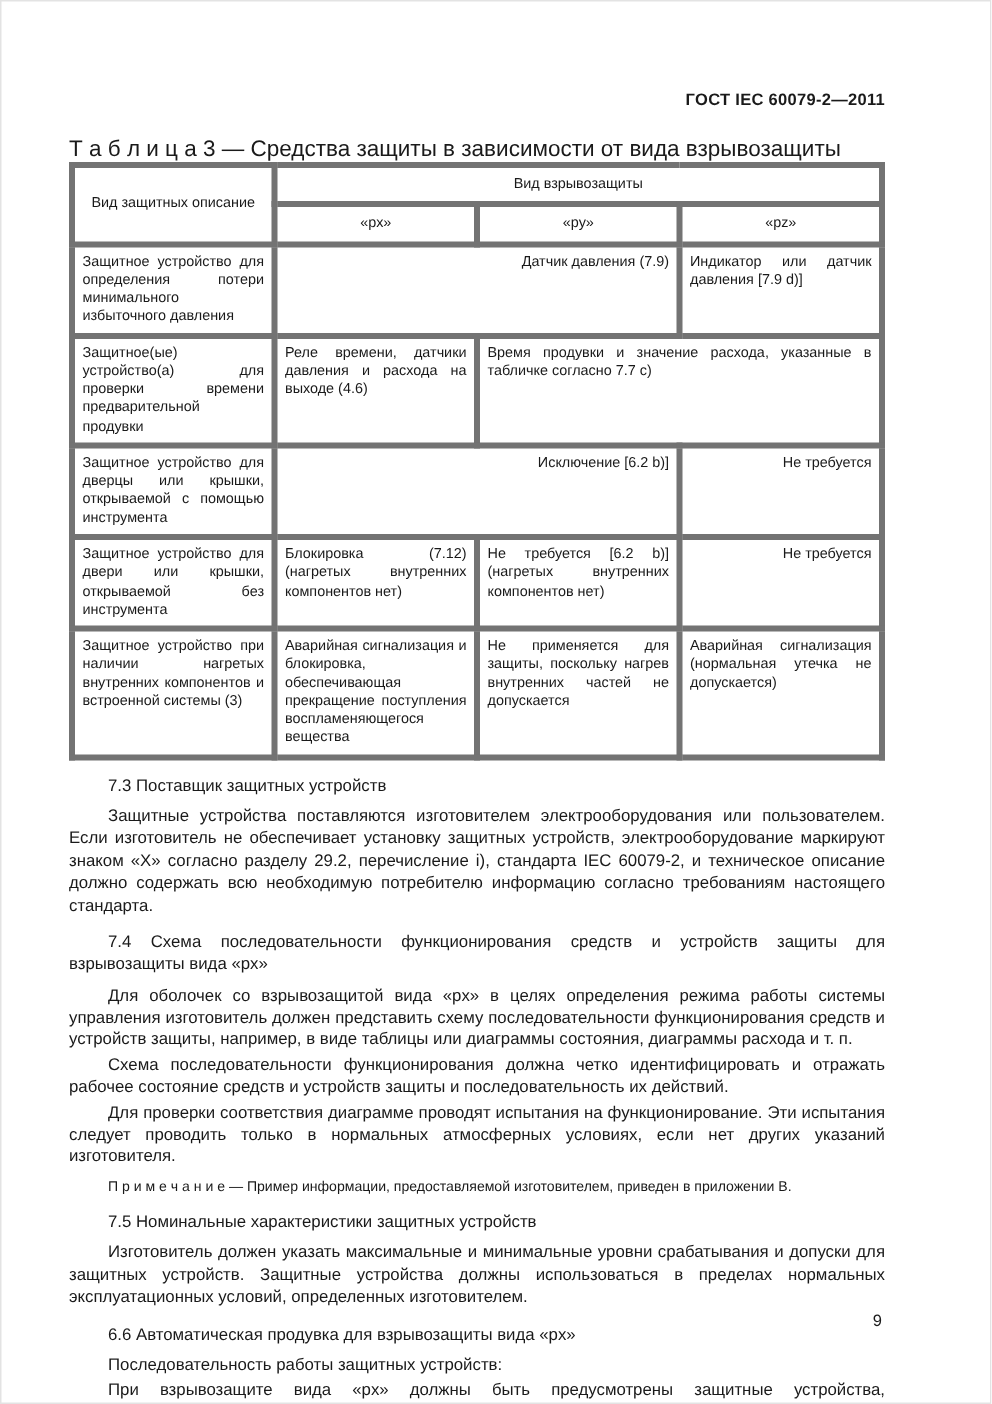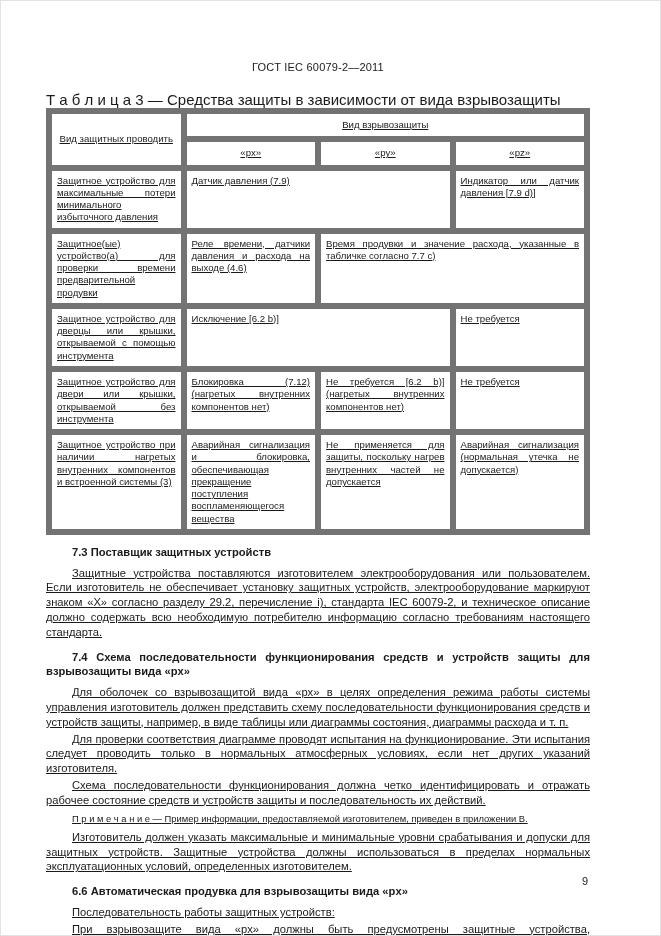--- a/index.html
+++ b/index.html
@@ -13,73 +13,71 @@
     height: 936px;
     background: #ffffff;
     box-sizing: border-box;
     border: 1px solid #e3e3e3;
     padding: 60px 70px 0 45px;
     font-family: "Liberation Sans", sans-serif;
     color: #1a1a1a;
     overflow: hidden;
   }
   .doc-header {
-    text-align: center;
-    font-weight: normal;
+    text-align: right;
+    font-weight: bold;
     font-size: 11px;
     letter-spacing: 0.2px;
     margin-bottom: 18px;
   }
   .table-caption {
     font-size: 15px;
     margin-bottom: 0;
   }
   table.t {
     border-collapse: collapse;
     width: 100%;
     table-layout: fixed;
     font-size: 9.6px;
     line-height: 1.28;
   }
   table.t th, table.t td {
-    border: 6px solid #737373;
+    border: 4px solid #737373;
     padding: 4px 5px;
     vertical-align: top;
     text-align: left;
     font-weight: normal;
     word-wrap: break-word;
-    text-decoration: underline;
   }
   table.t th {
     text-align: center;
     vertical-align: middle;
     padding: 5px 4px;
   }
   table.t td.center {
-    text-align: left;
+    text-align: right;
   }
   table.t td.just {
     text-align: justify;
   }
   .body-text {
     font-size: 11.2px;
     line-height: 1.32;
   }
   .section h3 {
     font-size: 11.2px;
-    font-weight: bold;
+    font-weight: normal;
     margin: 10px 0 6px 0;
     text-indent: 26px;
     text-align: justify;
   }
   .section p {
     margin: 0 0 2px 0;
     text-indent: 26px;
     text-align: justify;
-    text-decoration: underline;
   }
   .section p.note {
     font-size: 9.4px;
     margin: 6px 0 4px 0;
   }
   .page-number {
     position: absolute;
     right: 72px;
     bottom: 48px;
     font-size: 11px;
@@ -96,32 +94,32 @@
 
   <table class="t">
     <colgroup>
       <col style="width:25%">
         <col style="width:25%">
         <col style="width:25%">
         <col style="width:25%">
     </colgroup>
     <thead>
       <tr>
-        <th rowspan="2">Вид защитных проводить</th>
+        <th rowspan="2">Вид защитных описание</th>
         <th colspan="3">Вид взрывозащиты</th>
       </tr>
       <tr>
         <th>«px»</th>
         <th>«py»</th>
         <th>«pz»</th>
       </tr>
     </thead>
     <tbody>
       <tr>
-        <td class="just">Защитное устройство для максимальные потери минимального избыточного давления</td>
+        <td class="just">Защитное устройство для определения потери минимального избыточного давления</td>
         <td class="center" colspan="2">Датчик давления (7.9)</td>
         <td class="just">Индикатор или датчик давления [7.9 d)]</td>
       </tr>
       <tr>
         <td class="just">Защитное(ые) устройство(а) для проверки времени предварительной продувки</td>
         <td class="just">Реле времени, датчики давления и расхода на выходе (4.6)</td>
         <td colspan="2" class="just">Время продувки и значение расхода, указанные в табличке согласно 7.7 c)</td>
       </tr>
       <tr>
         <td class="just">Защитное устройство для дверцы или крышки, открываемой с помощью инструмента</td>
@@ -146,26 +144,27 @@
   <div class="body-text">
 
     <div class="section">
       <h3>7.3 Поставщик защитных устройств</h3>
       <p>Защитные устройства поставляются изготовителем электрооборудования или пользователем. Если изготовитель не обеспечивает установку защитных устройств, электрооборудование маркируют знаком «X» согласно разделу 29.2, перечисление i), стандарта IEC 60079-2, и техническое описание должно содержать всю необходимую потребителю информацию согласно требованиям настоящего стандарта.</p>
     </div>
 
     <div class="section">
       <h3>7.4 Схема последовательности функционирования средств и устройств защиты для взрывозащиты вида «px»</h3>
       <p>Для оболочек со взрывозащитой вида «px» в целях определения режима работы системы управления изготовитель должен представить схему последовательности функционирования средств и устройств защиты, например, в виде таблицы или диаграммы состояния, диаграммы расхода и т. п.</p>
+      <p>Схема последовательности функционирования должна четко идентифицировать и отражать рабочее состояние средств и устройств защиты и последовательность их действий.</p>
       <p>Для проверки соответствия диаграмме проводят испытания на функционирование. Эти испытания следует проводить только в нормальных атмосферных условиях, если нет других указаний изготовителя.</p>
-      <p>Схема последовательности функционирования должна четко идентифицировать и отражать рабочее состояние средств и устройств защиты и последовательность их действий.</p>
       <p class="note">П р и м е ч а н и е — Пример информации, предоставляемой изготовителем, приведен в приложении B.</p>
     </div>
 
     <div class="section">
+      <h3>7.5 Номинальные характеристики защитных устройств</h3>
       <p>Изготовитель должен указать максимальные и минимальные уровни срабатывания и допуски для защитных устройств. Защитные устройства должны использоваться в пределах нормальных эксплуатационных условий, определенных изготовителем.</p>
     </div>
 
     <div class="section">
       <h3>6.6 Автоматическая продувка для взрывозащиты вида «px»</h3>
       <p>Последовательность работы защитных устройств:</p>
       <p>При взрывозащите вида «px» должны быть предусмотрены защитные устройства, предотвращающие подачу питания на электрооборудование внутри оболочки под давлением до завершения предварительной продувки.</p>
       <p>а) после запуска производят контроль расхода защитного газа и значения избыточного давления в оболочке под давлением согласно требованиям настоящего стандарта;</p>
     </div>
 

